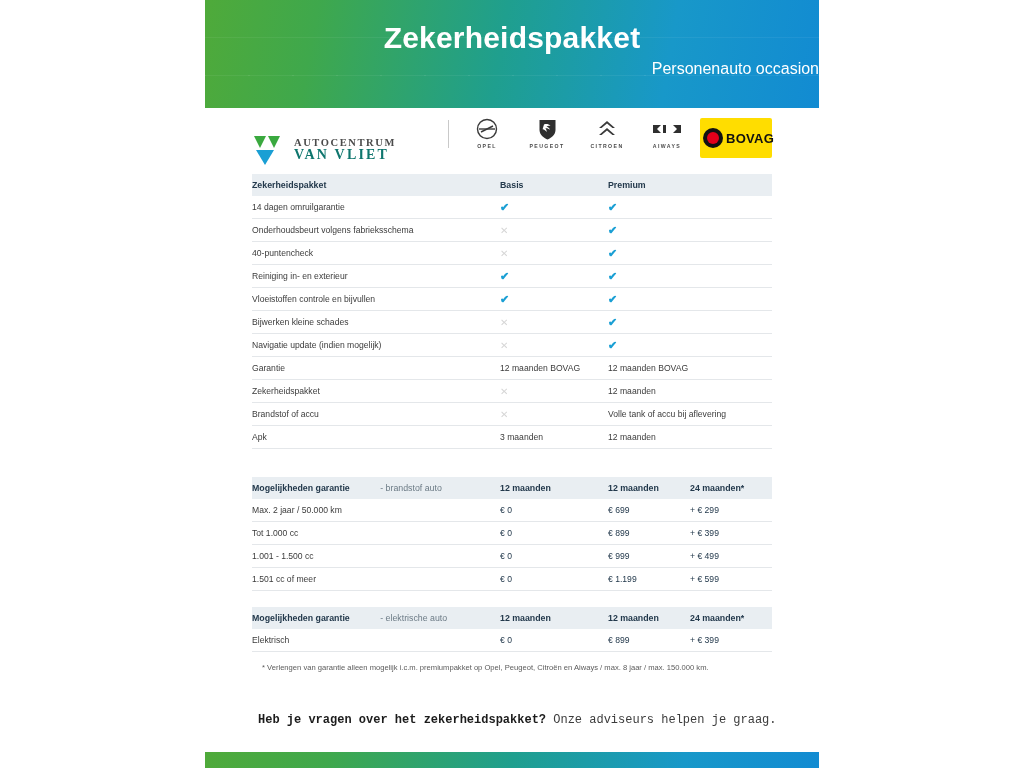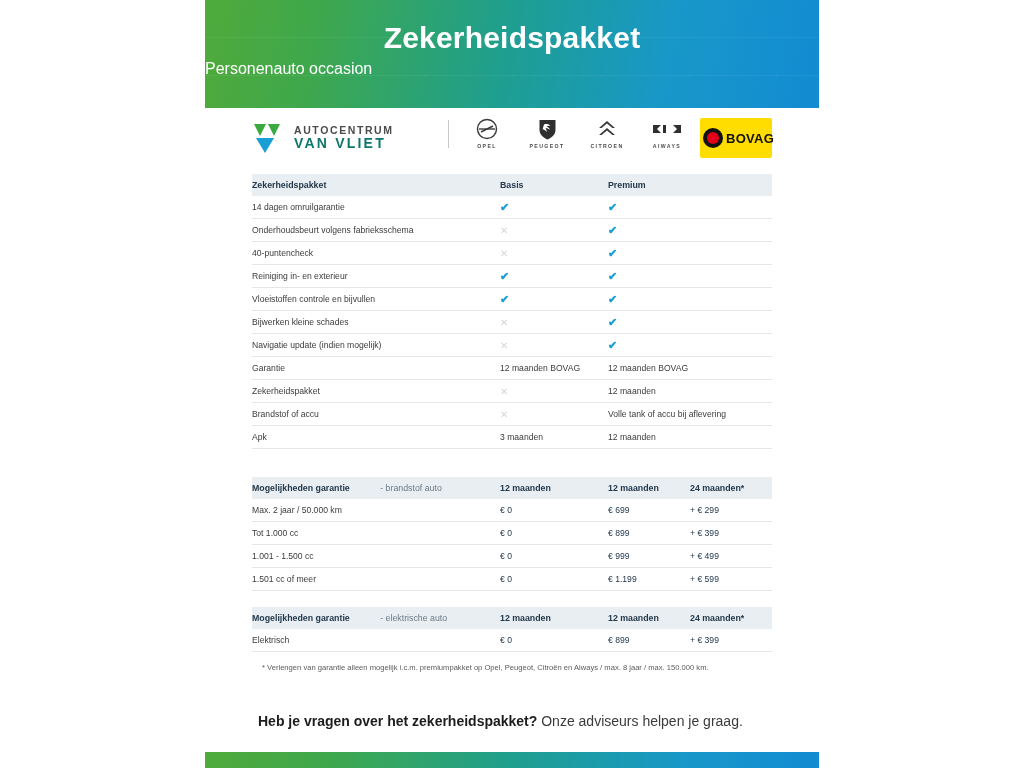--- a/index.html
+++ b/index.html
@@ -46,21 +46,21 @@
     text-align: center;
     color: #ffffff;
     font-size: 30px;
     font-weight: bold;
     letter-spacing: 0.2px;
   }
   .banner-sub {
     position: absolute;
     left: 0; right: 0;
     top: 60px;
-    text-align: left;
+    text-align: right;
     color: #ffffff;
     font-size: 16px;
     font-weight: normal;
   }
   
   .footer-bar {
     position: absolute;
     left: 205px;
     top: 752px;
     width: 614px;
@@ -71,24 +71,25 @@
   .logo-row {
     position: absolute;
     left: 252px;
     top: 118px;
     width: 520px;
     height: 42px;
   }
   .vanvliet {
     position: absolute;
     left: 0;
-    top: 4px;
+    top: 16px;
     display: flex;
     align-items: center;
     gap: 8px;
+    font-family: Liberation Serif, serif;
   }
   .vv-mark {
     width: 34px;
     height: 32px;
     position: relative;
   }
   .vv-text {
     line-height: 1.05;
   }
   .vv-text .l1 {
@@ -221,22 +222,23 @@
     top: 662px;
     width: 500px;
     font-size: 7.6px;
     line-height: 1.5;
     color: #5b5b5b;
   }
   .question {
     position: absolute;
     left: 258px;
     top: 713px;
-    font-size: 14px;
+    font-size: 12px;
     color: #3b3b3b;
+    font-family: Liberation Mono, monospace;
   }
   .question b { color: #1c1c1c; }
 </style>
 </head>
 <body>
 
 <div class="page">
 
   <div class="banner">
     <div class="tri-pattern"></div>

